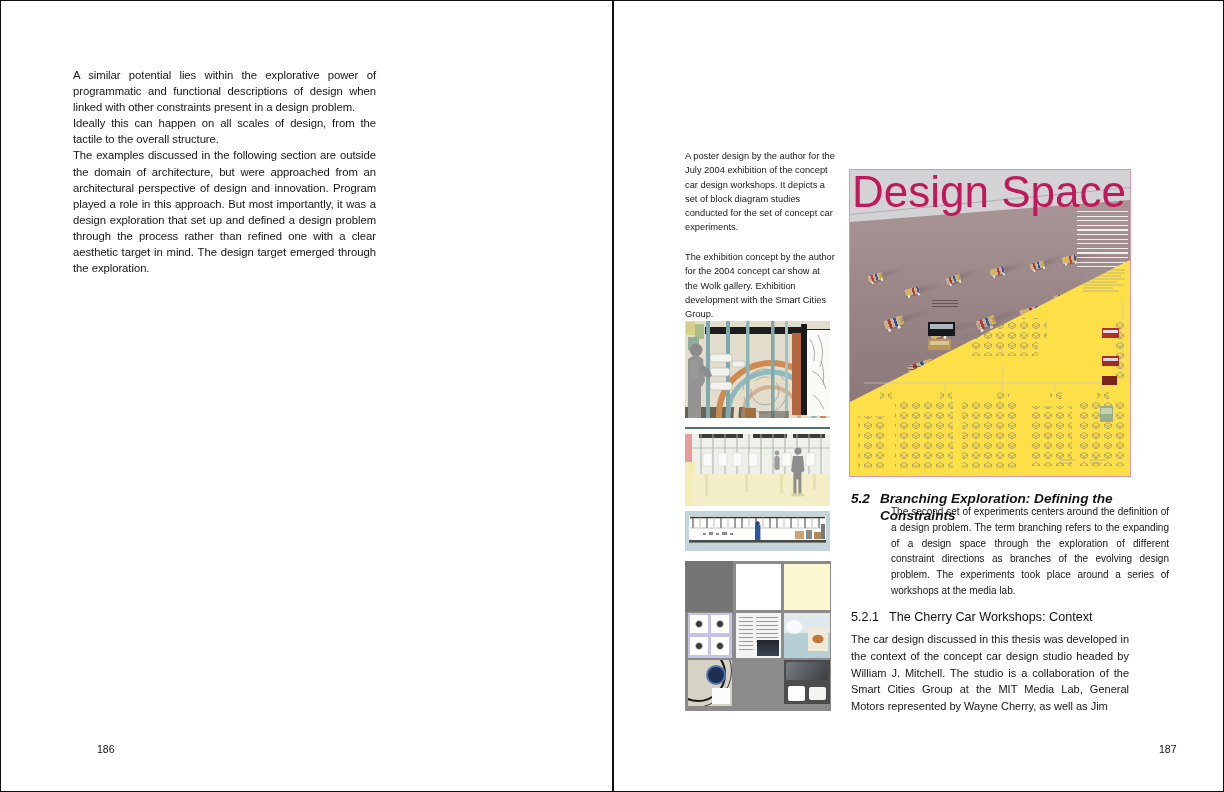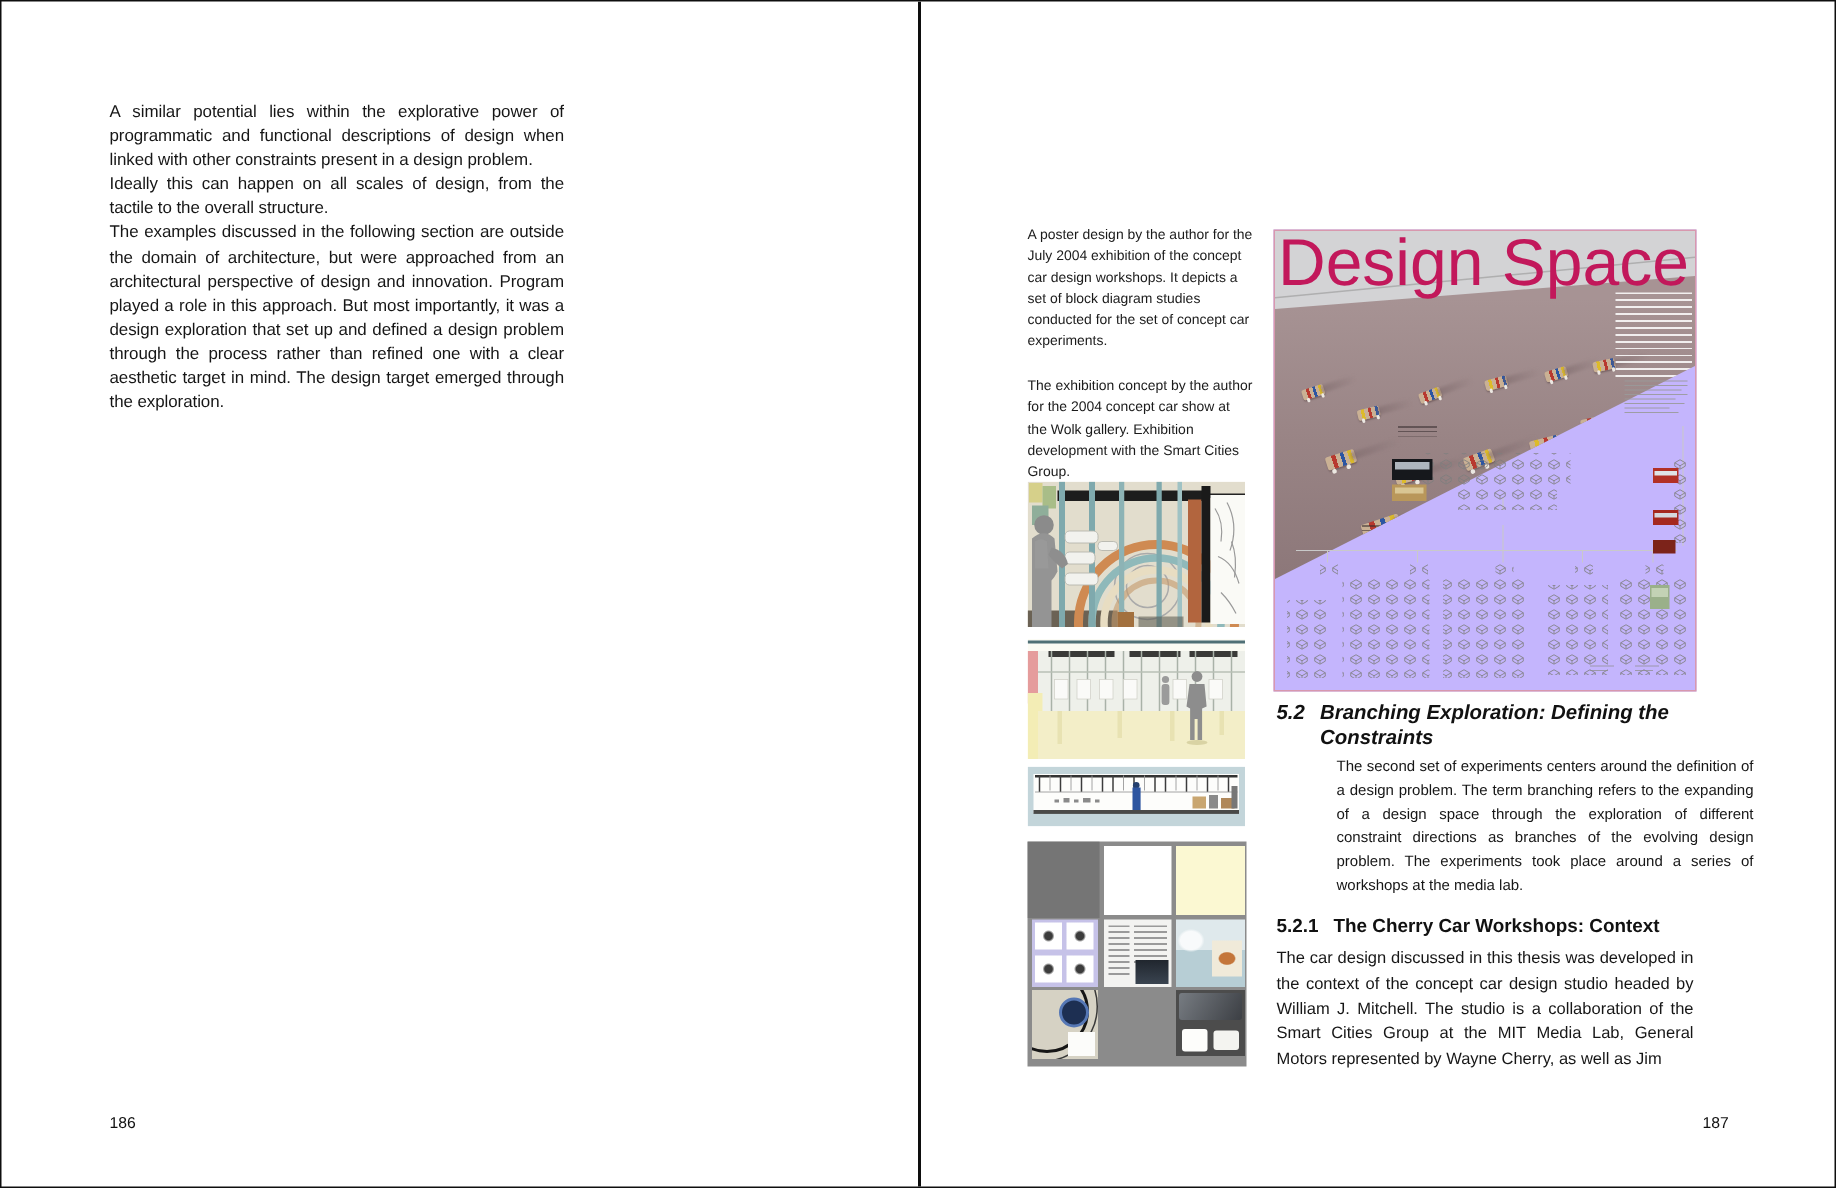--- a/index.html
+++ b/index.html
@@ -7,21 +7,21 @@
     position:relative; width:1224px; height:792px; box-sizing:border-box;
     border:1px solid #0e0e0e; background:#ffffff; overflow:hidden;
     font-family:"Liberation Sans", sans-serif; color:#161616;
     -webkit-font-smoothing:antialiased;
   }
   .divider{position:absolute; left:611px; top:0; width:2px; height:792px; background:#0e0e0e;}
 
   
   .left-text{position:absolute; left:72px; top:66px; width:303px; font-size:11.3px; line-height:16.1px; letter-spacing:-0.05px;}
   .left-text p{margin:0; text-align:justify;}
-  .pagenum{position:absolute; font-size:10.5px; color:#111;}
+  .pagenum{position:absolute; font-size:10.5px; color:#111;margin-left:24px;}
   .pagenum.l{left:72px; top:742px;}
   .pagenum.r{left:1134px; top:742px;}
 
   
   .caption{position:absolute; left:684px; width:150px; font-size:9.3px; line-height:14.3px; color:#1a1a1a;}
   .cap1{top:148px;}
   .cap2{top:249px;}
   .fig{position:absolute; left:684px; overflow:hidden;}
   .fig svg{display:block;}
   .fig1{top:320px; width:145px; height:97px;}
@@ -64,22 +64,22 @@
   .t31 .arc{position:absolute; left:-18px; top:-14px; width:52px; height:52px; border:2.5px solid #161616; border-radius:50%;}
   .t31 .arc2{position:absolute; left:-30px; top:-26px; width:72px; height:72px; border:1.5px solid #3a3a3a; border-radius:50%;}
   .t31 .wheel{position:absolute; right:6px; top:5px; width:16px; height:16px; border-radius:50%; background:#1d2f52; border:2px solid #5577b5;}
   .t31 .card{position:absolute; right:2px; bottom:2px; width:18px; height:16px; background:#fcfcfa;}
   .t33{left:99px; top:99px; width:46px; height:44px; background:#4c4c4c; overflow:hidden;}
   .t33 .carimg{position:absolute; left:2px; top:2px; width:42px; height:18px; background:linear-gradient(120deg,#777c82,#3c3f44); border-radius:2px;}
   .t33 .w1{position:absolute; left:4px; bottom:3px; width:17px; height:15px; background:#fdfdfb; border-radius:2px;}
   .t33 .w2{position:absolute; right:4px; bottom:4px; width:17px; height:13px; background:#f4f4f0; border-radius:2px;}
 
   
-  .poster{position:absolute; left:848px; top:152px; width:280px; height:306px;
-          background:#c4b5fd; border:1px solid #d898ae; box-sizing:content-box; overflow:hidden;}
+  .poster{position:absolute; left:848px; top:168px; width:280px; height:306px;
+          background:#fde047; border:1px solid #d898ae; box-sizing:content-box; overflow:hidden;}
   .poster-photo{position:absolute; left:0; top:0; width:280px; height:306px;
           clip-path:polygon(0 0, 280px 0, 280px 90px, 0 232px);
           background:linear-gradient(180deg,#a79394 45px,#998485 140px,#8c7779 235px);}
   .poster-wall{position:absolute; left:0; top:0; width:280px; height:60px;
           clip-path:polygon(0 0, 280px 0, 280px 30px, 0 52px);
           background:#d3d3d5;}
   .poster-hair{position:absolute; left:-10px; top:30px; width:310px; height:1px; background:#9b9b9b; opacity:.65; transform:rotate(-5.5deg);}
   .poster-title{position:absolute; left:2px; top:2px; width:278px; font-size:44px; line-height:40px; letter-spacing:0; color:#c2185b; white-space:nowrap;}
   .wtext{position:absolute; left:227px; top:41px; width:51px; height:58px;
          background:repeating-linear-gradient(180deg, rgba(255,255,255,.85) 0 1.2px, rgba(255,255,255,0) 1.2px 4.6px);}
@@ -91,27 +91,27 @@
        background:linear-gradient(90deg, rgba(118,98,100,.5), rgba(118,98,100,0)); filter:blur(1.1px);}
   .car::after{content:""; position:absolute; left:12%; bottom:-28%; width:2.6px; height:2.6px; border-radius:50%;
        background:#ece8e2; box-shadow:10px 0 0 #ece8e2;}
   .car.s{width:15px; height:7px;}
   .car.m{width:20px; height:9px;}
   .car.l{width:26px; height:11px;}
   .car.l::after{box-shadow:16px 0 0 #ece8e2;}
   .poster-diagram{position:absolute; left:0; top:0;}
 
   
-  .h52{position:absolute; left:850px; top:466px; width:280px; display:flex;
+  .h52{position:absolute; left:850px; top:490px; width:280px; display:flex;
        font-size:13.6px; line-height:16.6px; font-weight:bold; font-style:italic; color:#111;}
   .h52 .num{width:29px; flex:none;}
   .h52 .ttl{width:246px;}
   .rbody1{position:absolute; left:890px; top:503px; width:278px; font-size:10px; line-height:15.8px; text-align:justify;}
   .h521{position:absolute; left:850px; top:609px; width:280px; display:flex;
-        font-size:12.6px; line-height:15px; font-weight:bold; color:#111;}
+        font-size:12.6px; line-height:15px; font-weight:normal; color:#111;}
   .h521 .num{width:38px; flex:none;}
   .rbody2{position:absolute; left:850px; top:630px; width:278px; font-size:11px; line-height:16.8px; text-align:justify;}
 </style>
 </head>
 <body>
 
 <div id="spread">
 
   <div class="left-text">
     <p>A similar potential lies within the explorative power of programmatic and functional descriptions of design when linked with other constraints present in a design problem.</p>

